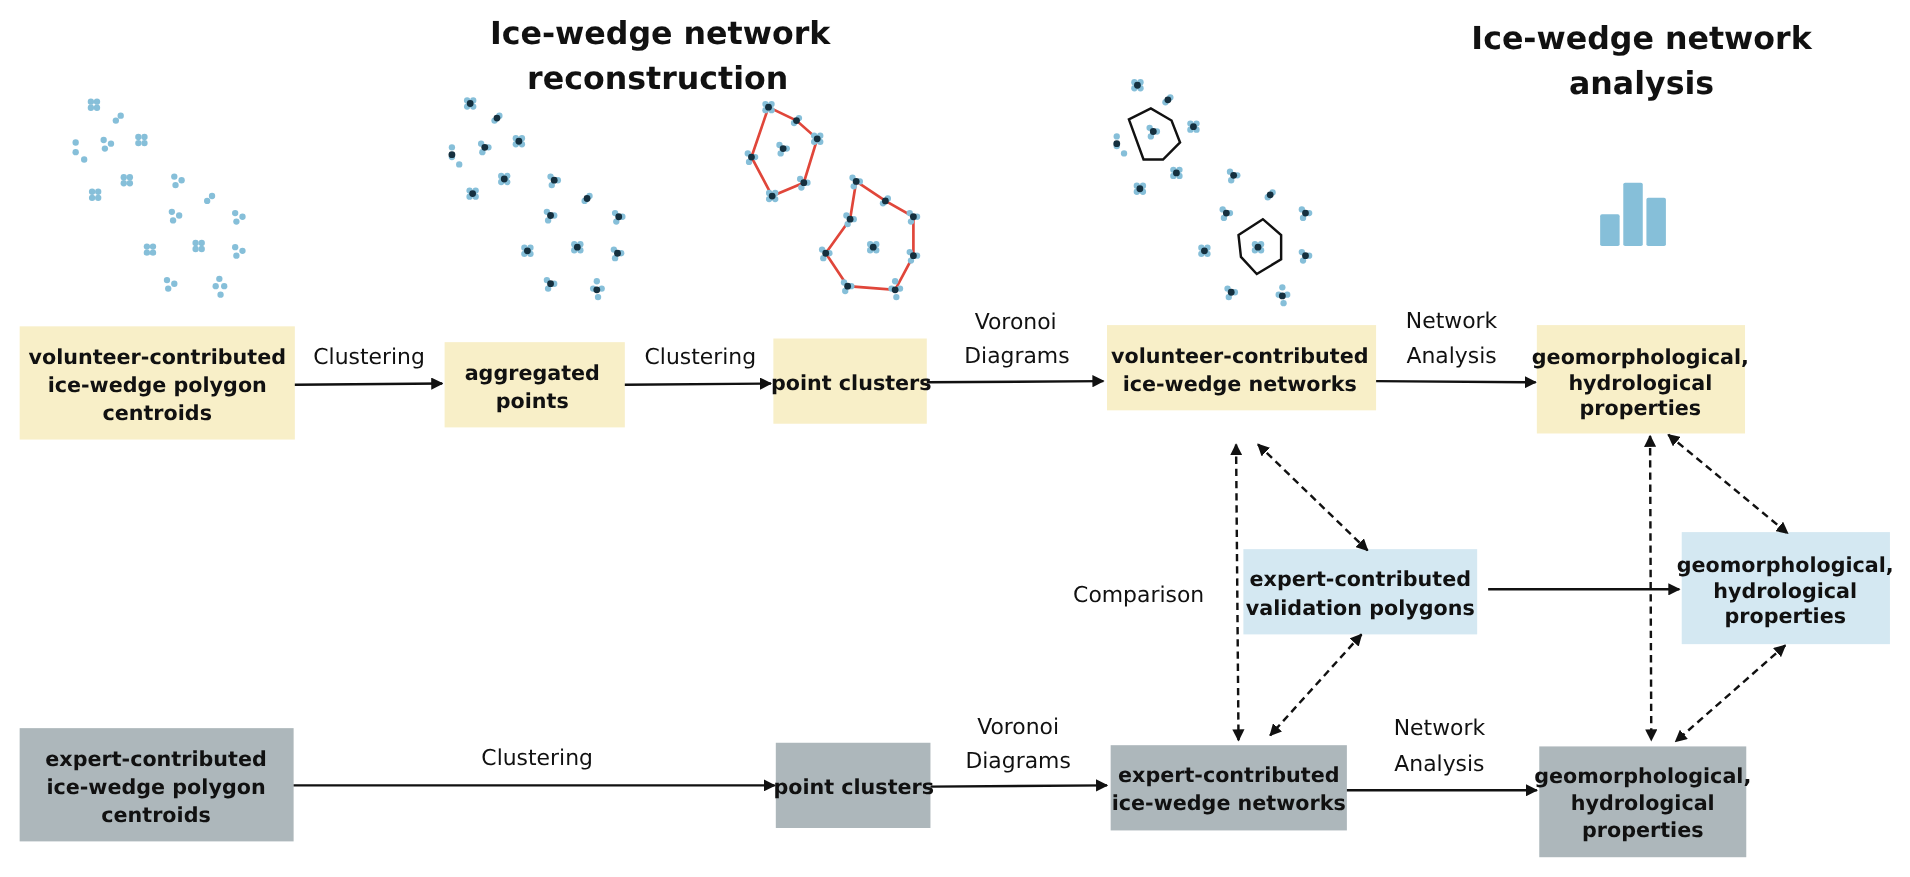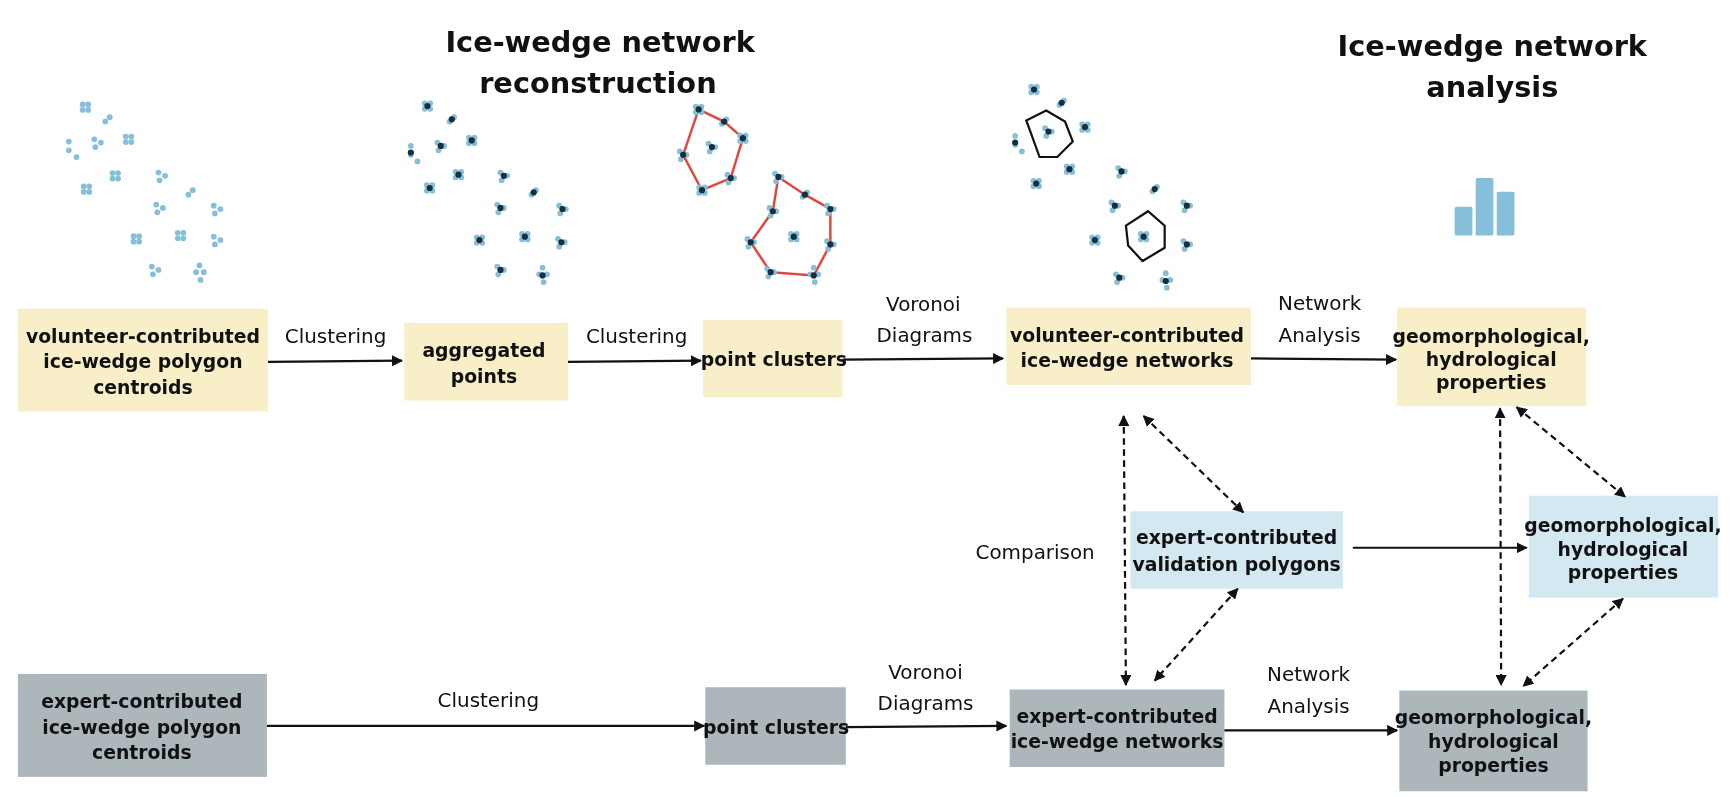--- a/index.html
+++ b/index.html
@@ -1,17 +1,17 @@
 <!DOCTYPE html>
 <html><head>
 <meta charset="utf-8">
 <style>
   html, body { margin: 0; padding: 0; background: #ffffff; }
   body { width: 1736px; height: 797px; overflow: hidden; }
-  #stage { position: absolute; left: 0; top: 12px; width: 1736px; height: 610px; border-radius: 29px; }
+  #stage { position: absolute; left: 0; top: 0; width: 1736px; height: 610px; border-radius: 29px; }
   svg { display: block; }
   .title { font-family: "DejaVu Sans", sans-serif; font-weight: bold; font-size: 26px; fill: #111; text-anchor: middle; }
   .box-text { font-family: "DejaVu Sans", sans-serif; font-weight: bold; font-size: 17px; fill: #111; text-anchor: middle; }
   .edge-label { font-family: "DejaVu Sans", sans-serif; font-size: 18px; fill: #111; text-anchor: middle; }
   .solid { stroke: #111; stroke-width: 2; fill: none; }
   .dashed { stroke: #111; stroke-width: 2; fill: none; stroke-dasharray: 6 4; }
   .ptl { fill: #86bfd9; }
   .ptd { fill: #15303f; }
 </style>
 </head>

